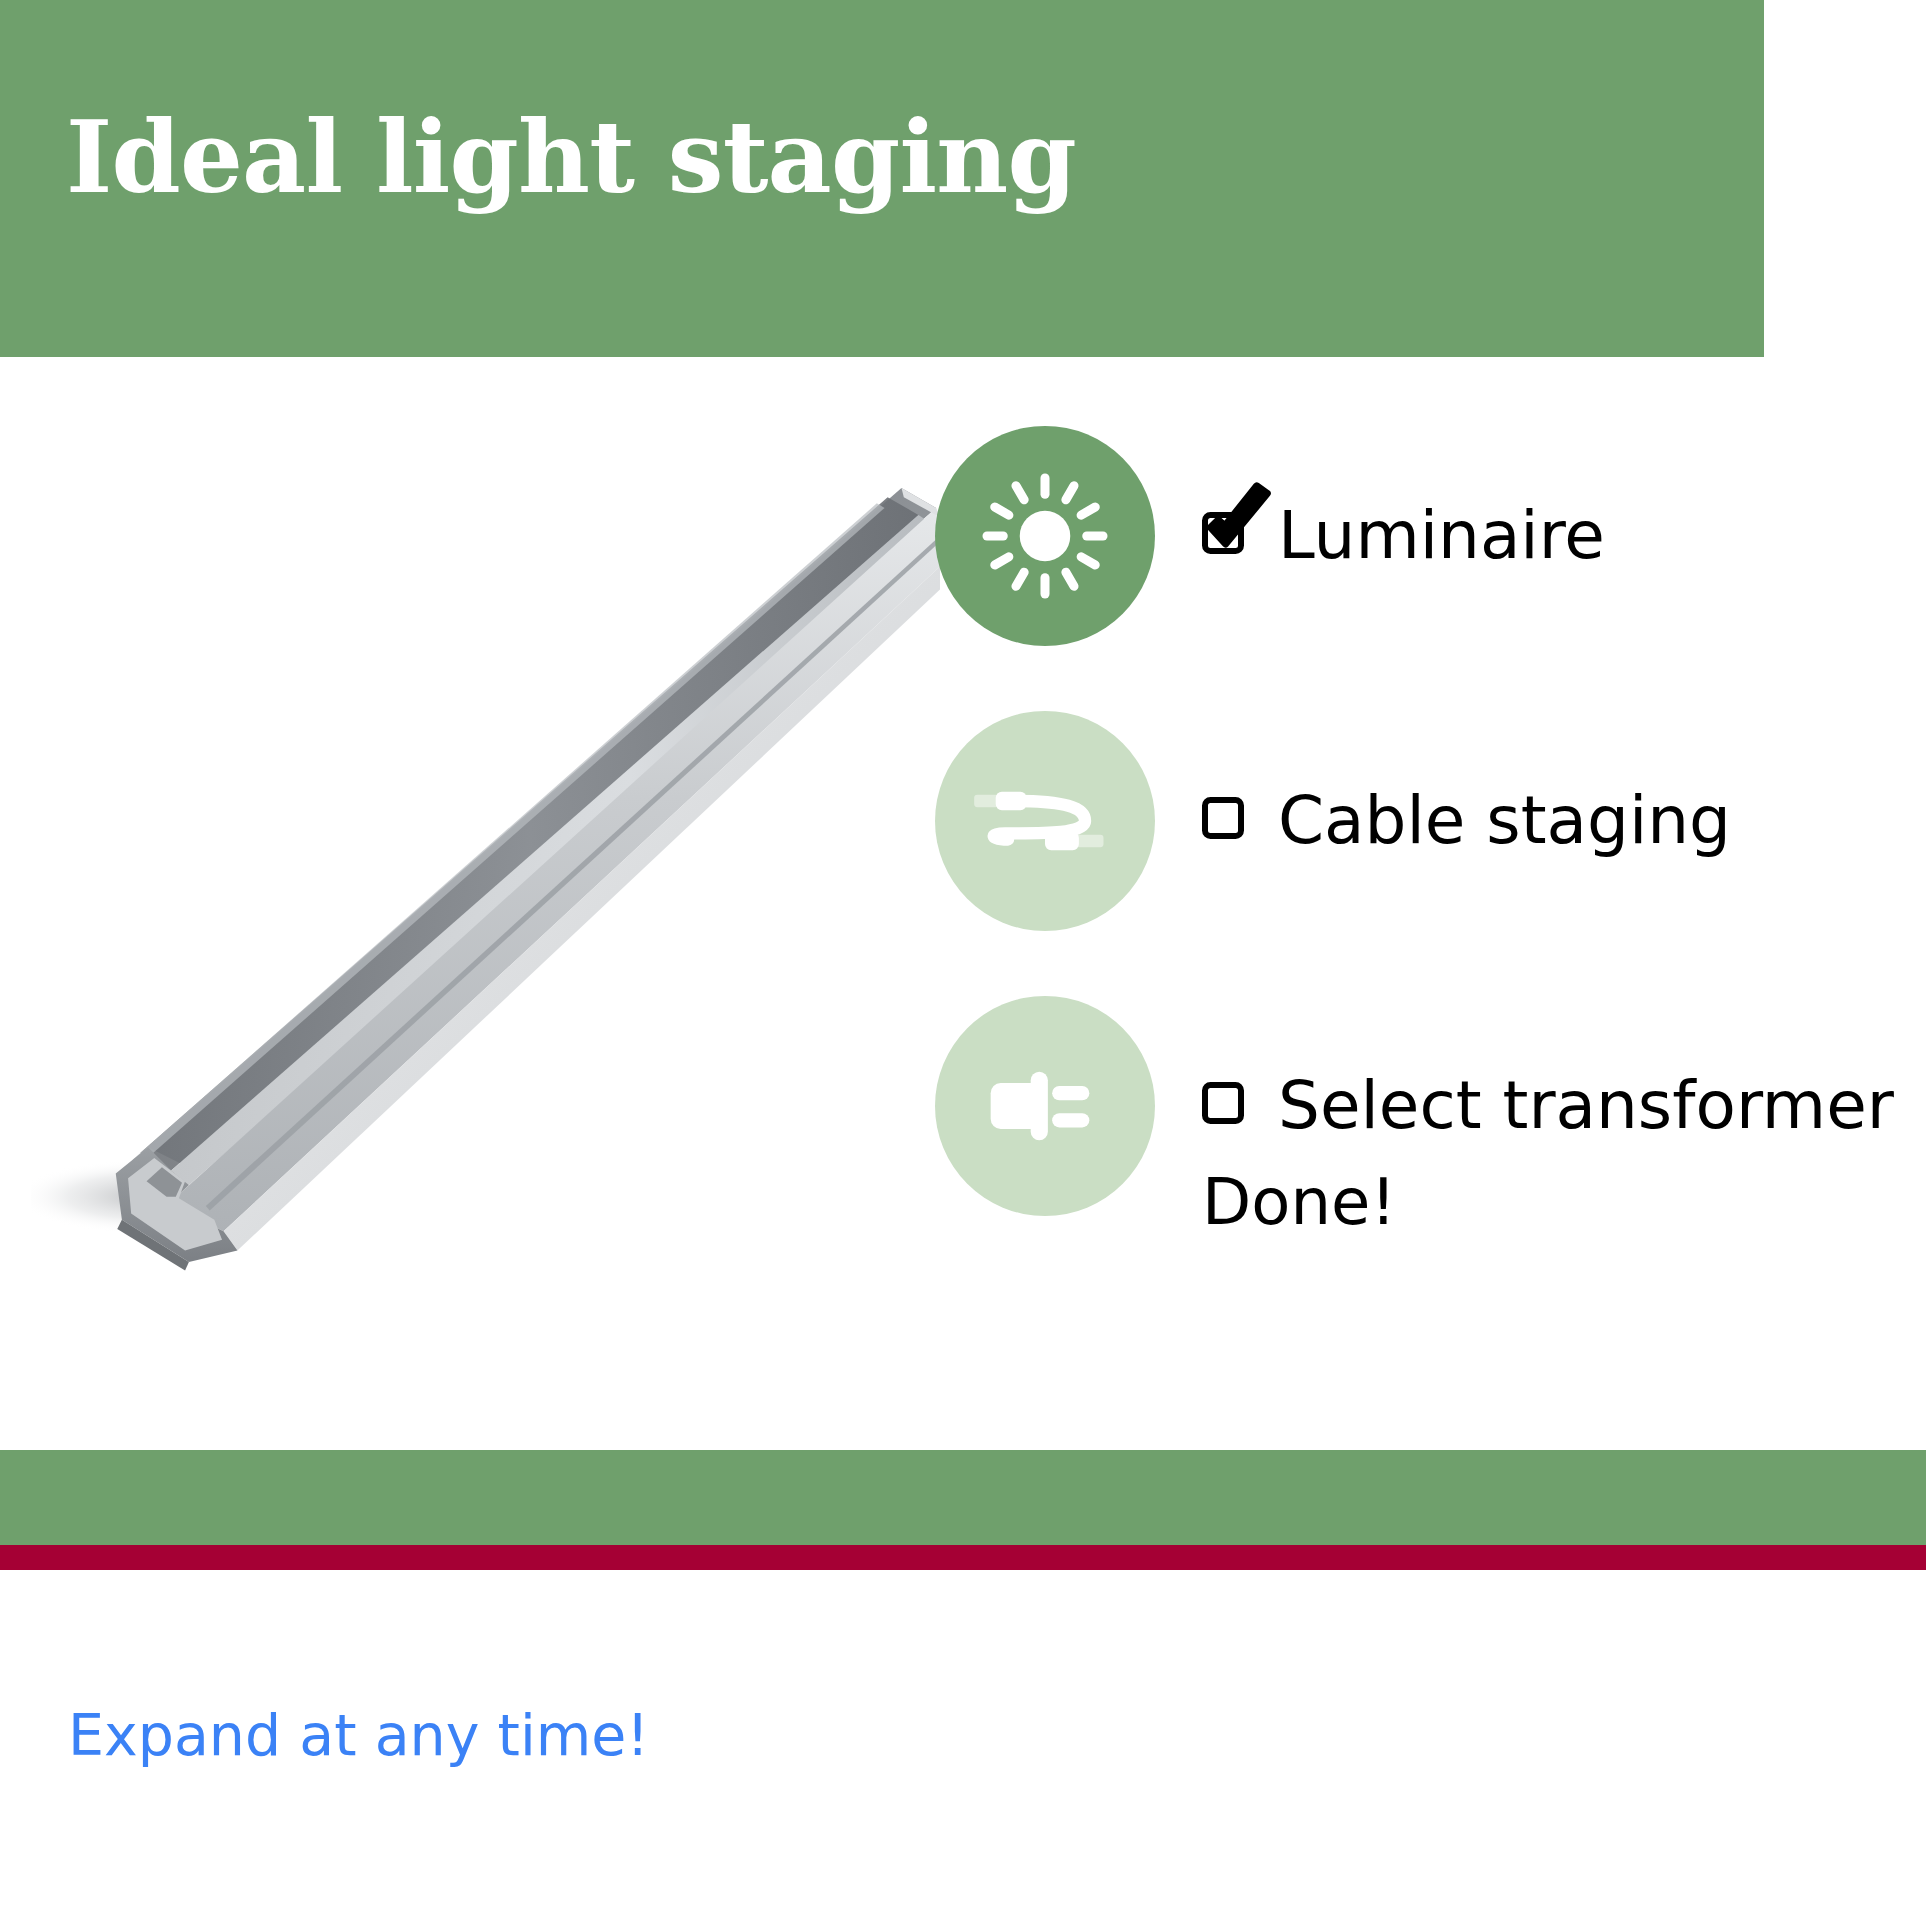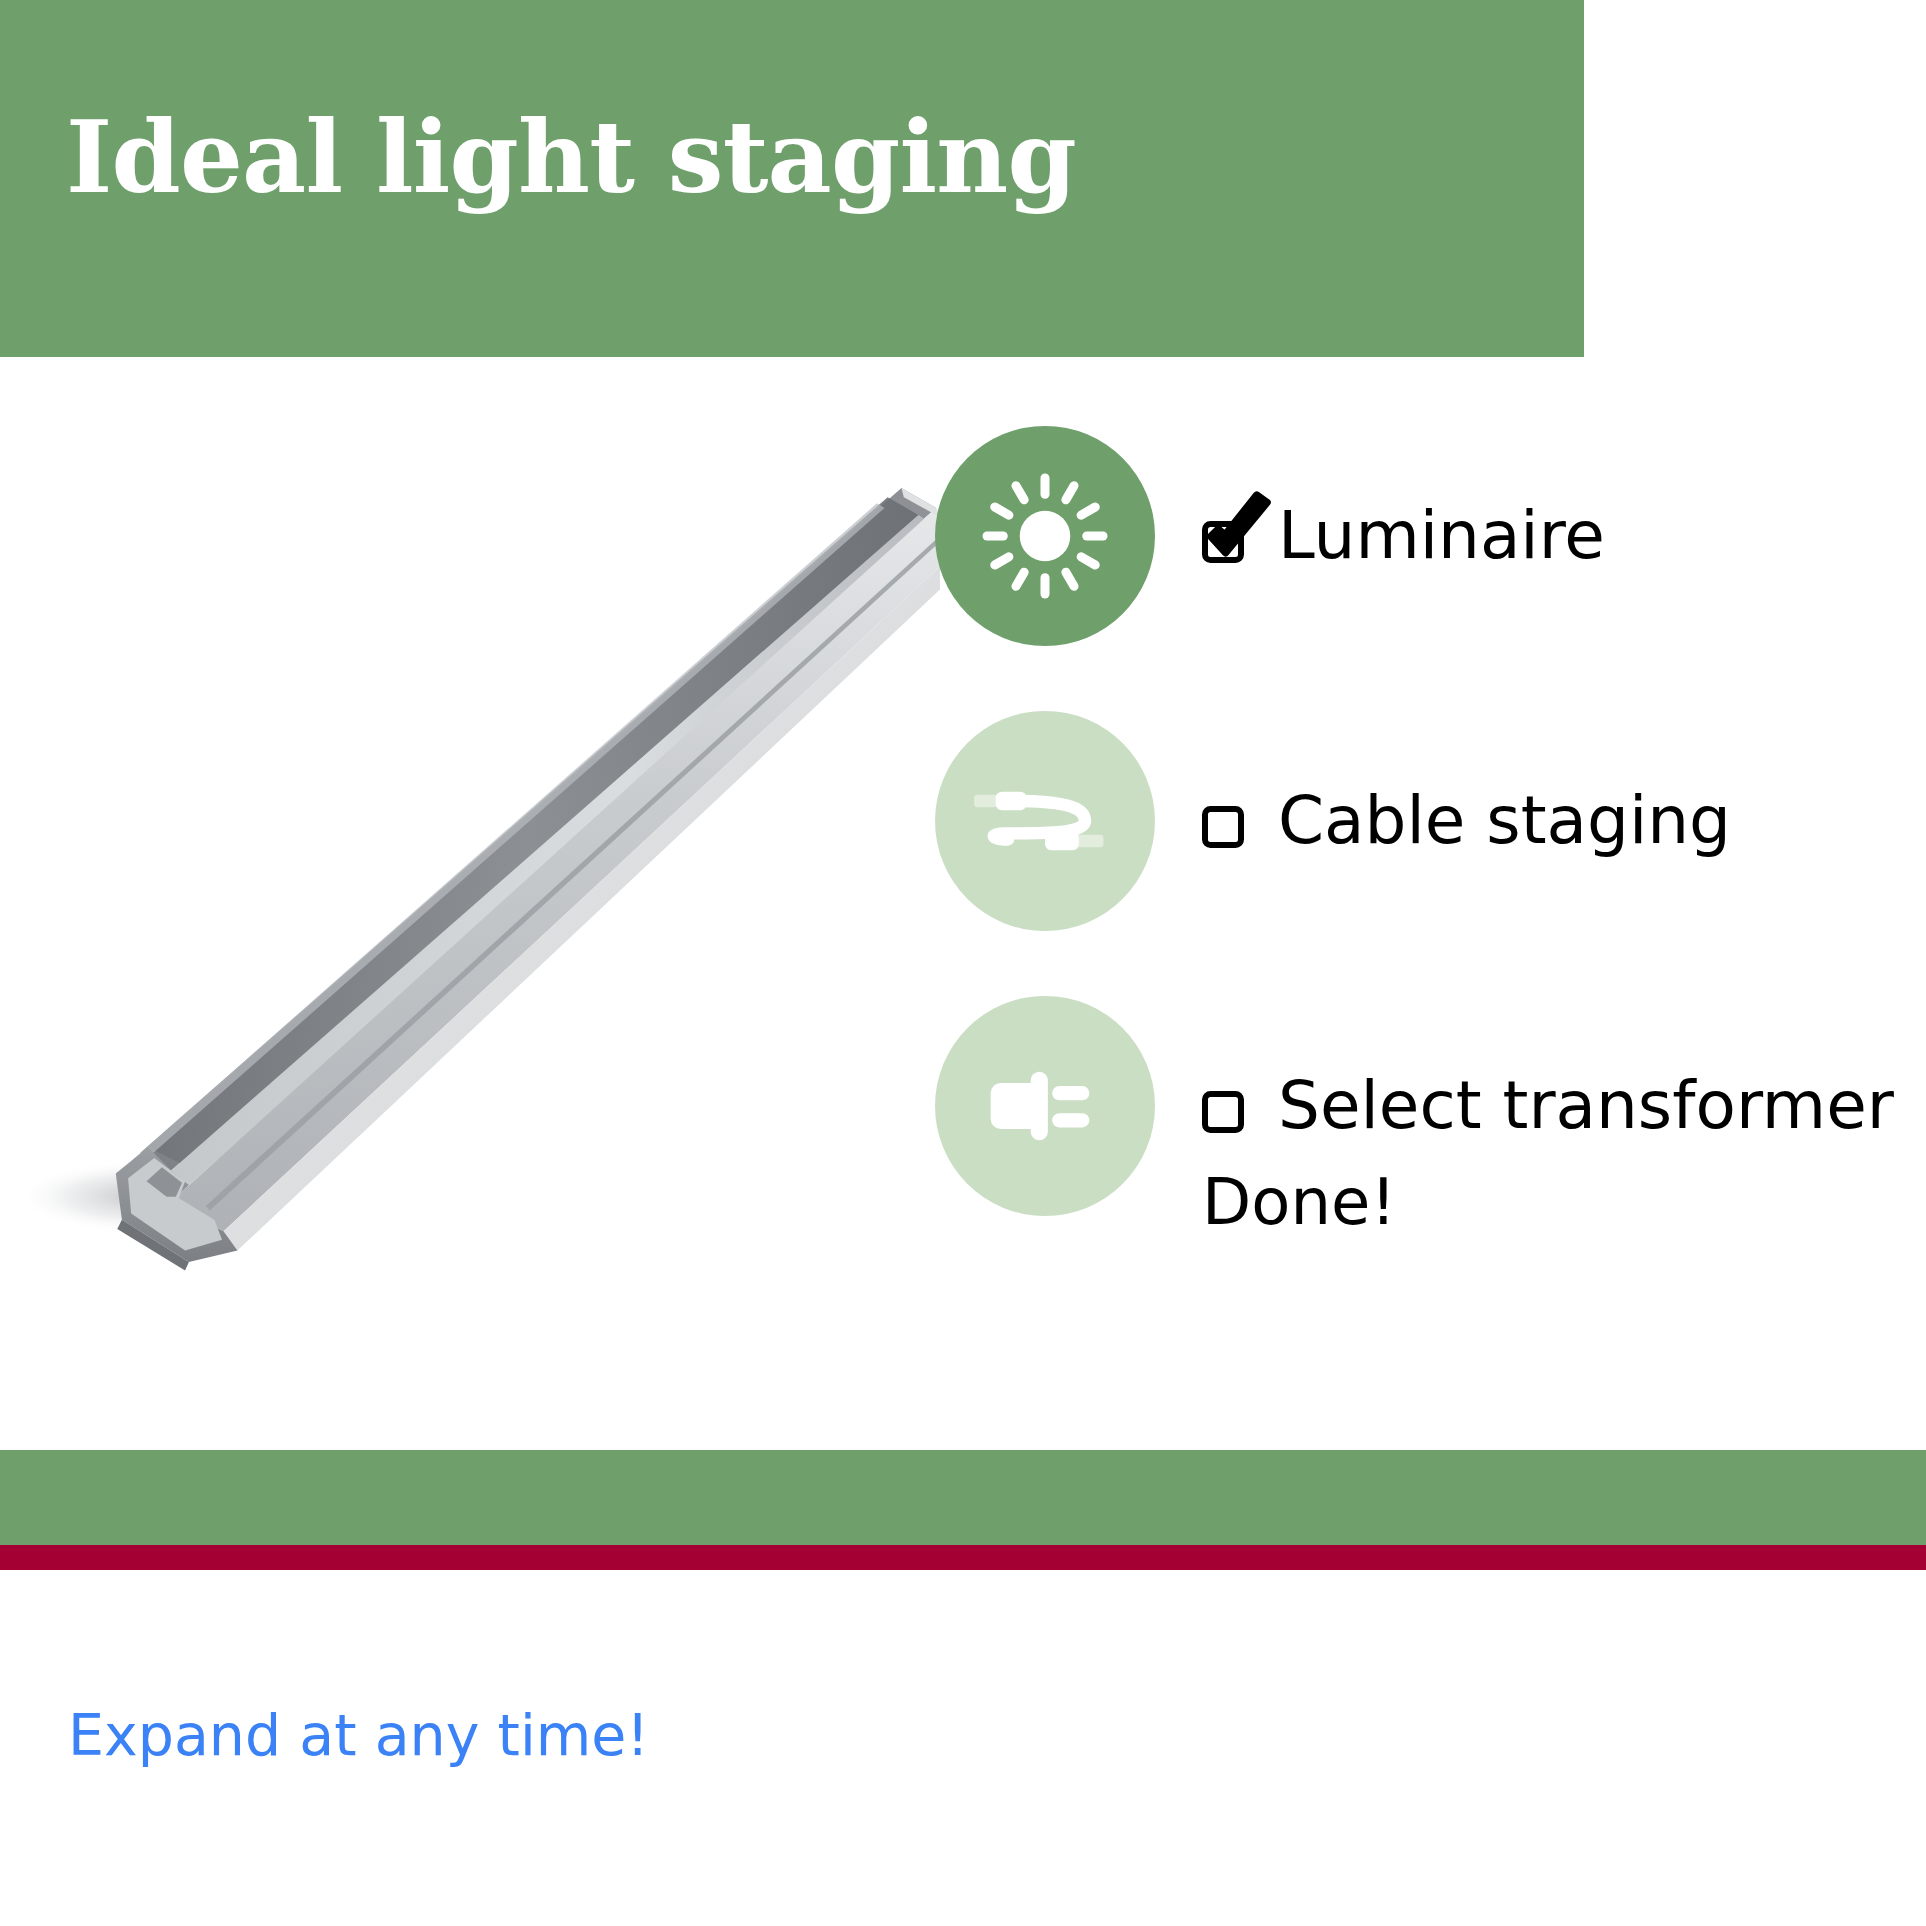--- a/index.html
+++ b/index.html
@@ -12,21 +12,21 @@
     height: 1926px;
     font-family: "DejaVu Sans", "Liberation Sans", sans-serif;
     overflow: hidden;
     position: relative;
   }
 
   
   .header-band {
     position: absolute;
     left: 0; top: 0;
-    width: 1584px;
+    width: 1764px;
     height: 357px;
     background: #6FA06C;
     overflow: hidden;
   }
   .header-title {
     position: absolute;
     left: 66px;
     top: 108px;
     color: #ffffff;
     font-family: "DejaVu Serif", "Liberation Serif", serif;
@@ -84,21 +84,21 @@
     top: 50%;
     transform: translate(-50%, -50%);
   }
 
   .check-label {
     position: absolute;
     left: 267px;
     top: 50%;
     transform: translateY(-50%);
     display: flex;
-    align-items: flex-end;
+    align-items: center;
     white-space: nowrap;
   }
   .checkbox {
     position: relative;
     width: 48px;
     height: 48px;
     flex: 0 0 auto;
   }
   .checkbox .box {
     position: absolute;

